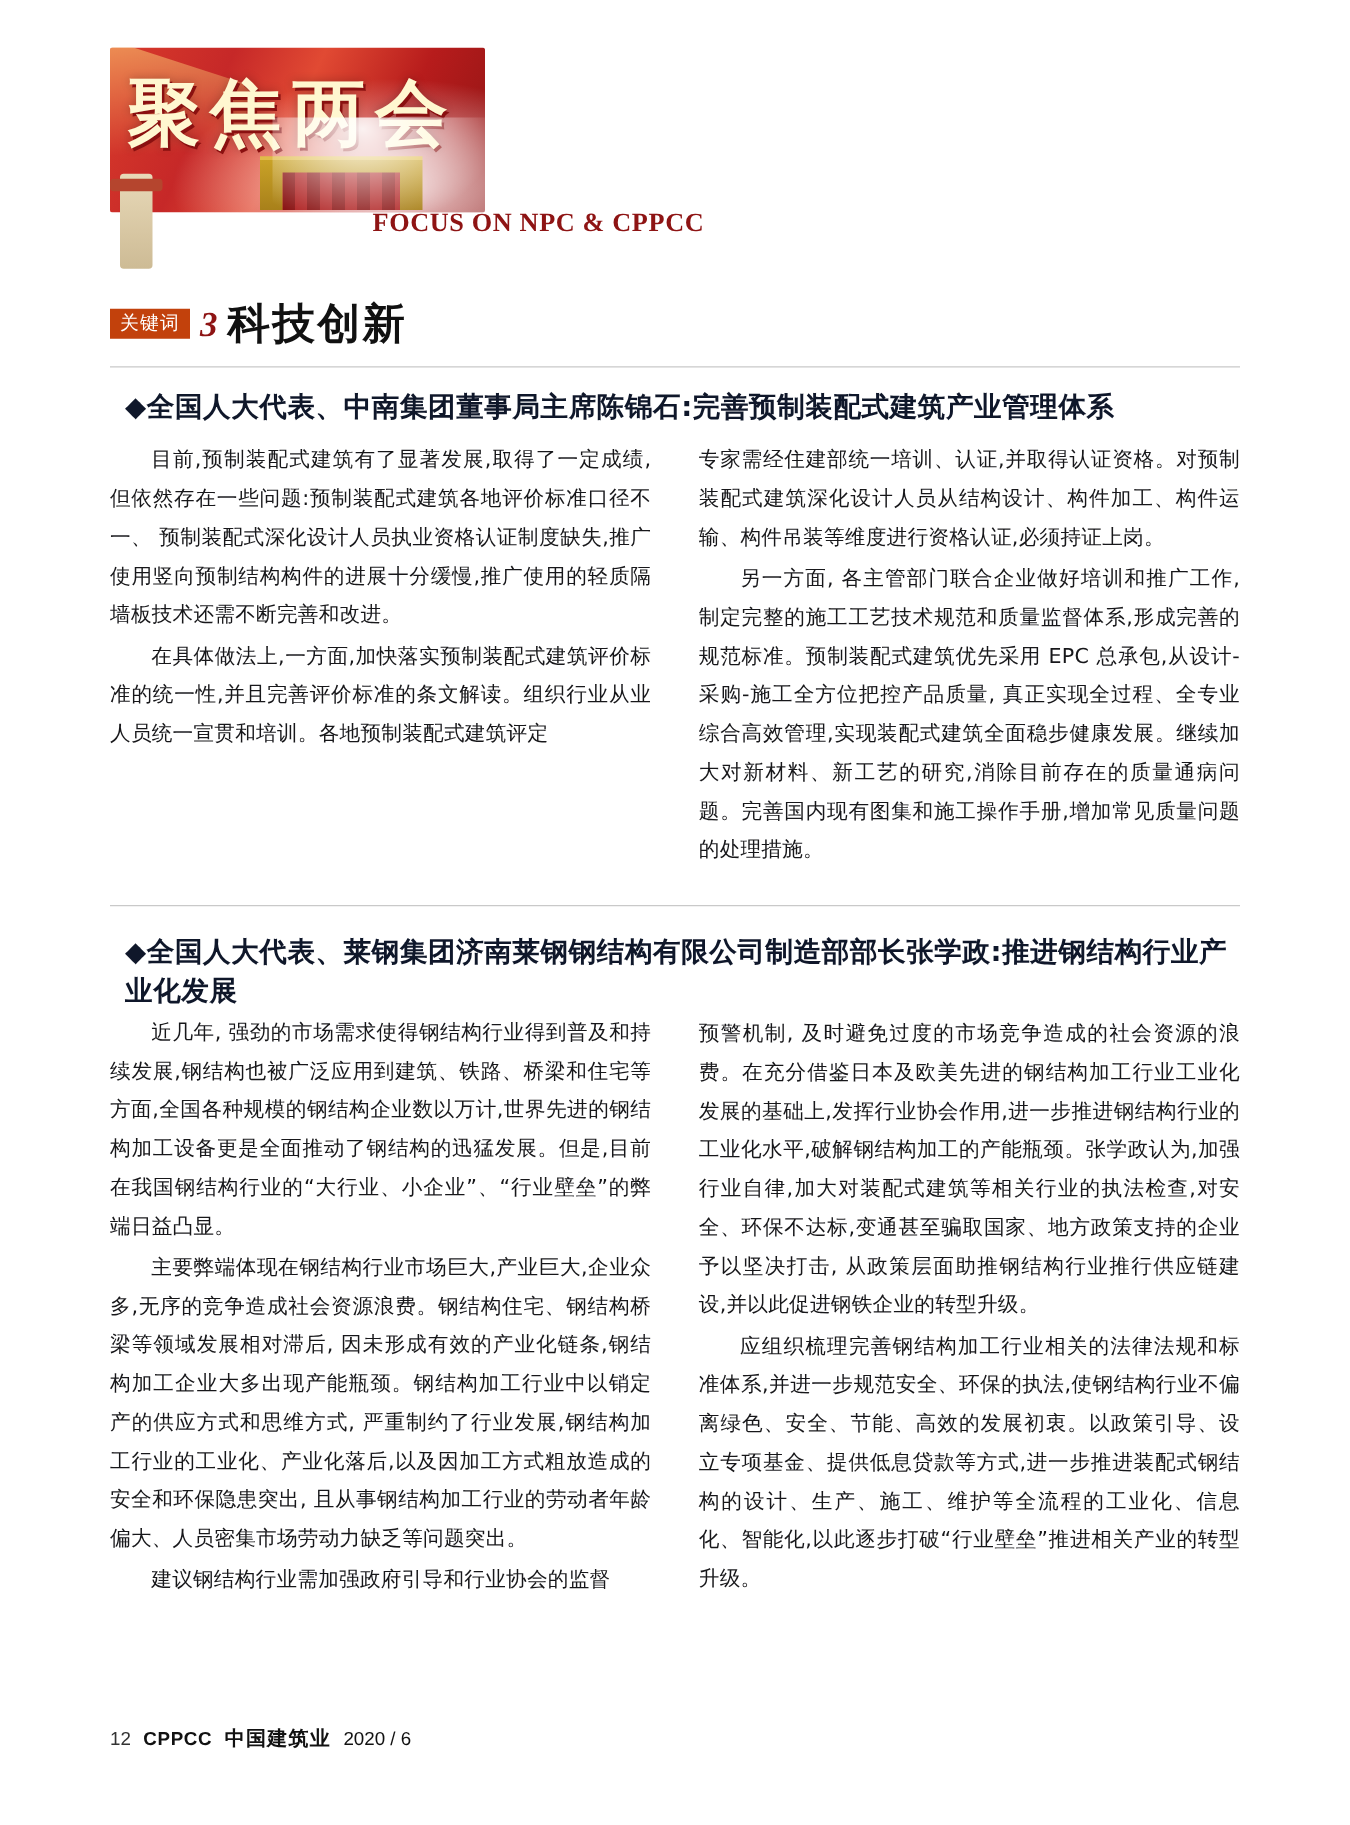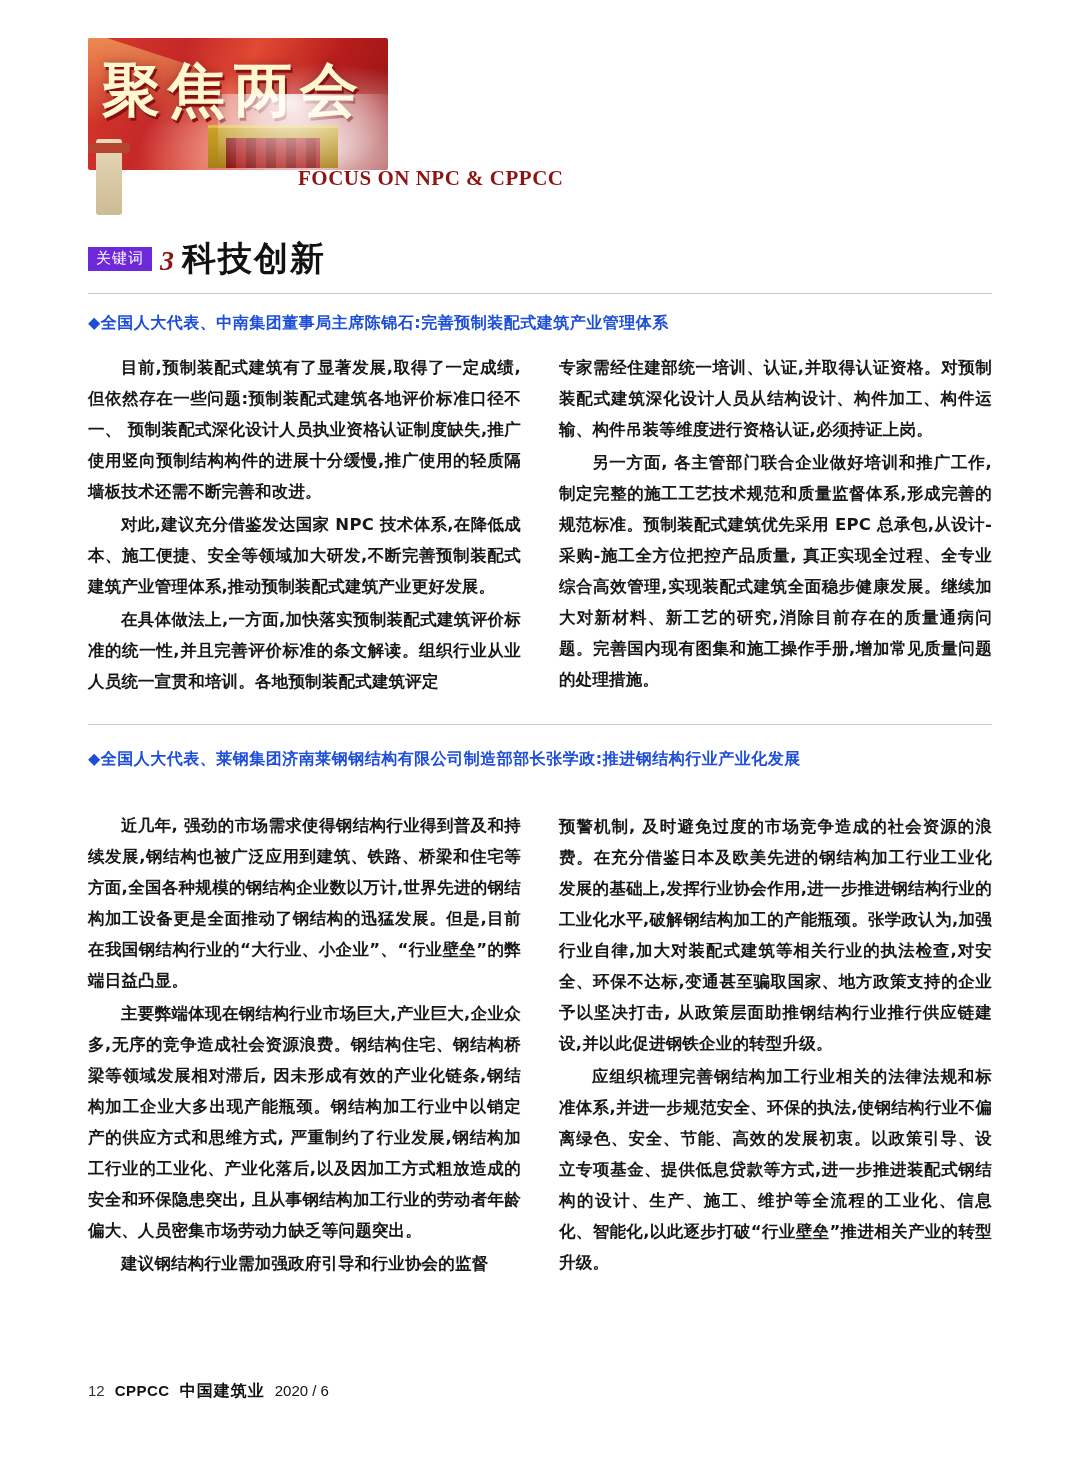--- a/index.html
+++ b/index.html
@@ -121,23 +121,23 @@
   
   .keyword-row {
     position: absolute;
     left: 88px;
     top: 240px;
     height: 38px;
     display: flex;
     align-items: center;
   }
   .keyword-tag {
-    background: #6d28d9;
+    background: #c2410c;
     color: #ffffff;
-    font-family: Liberation Serif, serif;
+    font-family: Liberation Sans, sans-serif;
     font-size: 15px;
     letter-spacing: 1px;
     padding: 4px 8px 5px;
     line-height: 1;
   }
   .keyword-num {
     font-family: "Liberation Serif", serif;
     font-style: italic;
     font-weight: bold;
     font-size: 28px;
@@ -162,38 +162,37 @@
     width: 904px;
     height: 1px;
     background: #c9c9c9;
   }
   .rule.r1 { top: 293px; }
   .rule.r2 { top: 724px; }
 
   
   .section-head {
     position: absolute;
-    left: 88px;
+    left: 100px;
     width: 904px;
     font-family: "DejaVu Sans", sans-serif;
     font-weight: bold;
-    font-size: 16px;
-    color: #1d4ed8;
+    font-size: 22px;
+    color: #0f172a;
     letter-spacing: 0.5px;
     line-height: 1.4;
   }
   .section-head.s1 { top: 312px; }
   .section-head.s2 { top: 748px; }
 
   
   .cols {
     position: absolute;
     display: flex;
     gap: 38px;
-    font-weight: bold;
   }
   .cols.a1 { left: 88px; top: 352px; width: 904px; }
   .cols.a2 { left: 88px; top: 810px; width: 904px; align-items: center; }
   .col {
     width: 433px;
   }
   .col p {
     margin: 0 0 2px 0;
     font-family: "DejaVu Sans", "Liberation Sans", sans-serif;
     font-size: 16.5px;
@@ -259,21 +258,20 @@
   <span class="keyword-title">科技创新</span>
 </div>
 
 <div class="rule r1"></div>
 
 <div class="section-head s1">◆全国人大代表、中南集团董事局主席陈锦石:完善预制装配式建筑产业管理体系</div>
 
 <div class="cols a1">
   <div class="col">
     <p class="indent">目前,预制装配式建筑有了显著发展,取得了一定成绩,但依然存在一些问题:预制装配式建筑各地评价标准口径不一、 预制装配式深化设计人员执业资格认证制度缺失,推广使用竖向预制结构构件的进展十分缓慢,推广使用的轻质隔墙板技术还需不断完善和改进。</p>
-    <p class="indent">对此,建议充分借鉴发达国家 NPC 技术体系,在降低成本、施工便捷、安全等领域加大研发,不断完善预制装配式建筑产业管理体系,推动预制装配式建筑产业更好发展。</p>
     <p class="indent">在具体做法上,一方面,加快落实预制装配式建筑评价标准的统一性,并且完善评价标准的条文解读。组织行业从业人员统一宣贯和培训。各地预制装配式建筑评定</p>
   </div>
   <div class="col">
     <p>专家需经住建部统一培训、认证,并取得认证资格。对预制装配式建筑深化设计人员从结构设计、构件加工、构件运输、构件吊装等维度进行资格认证,必须持证上岗。</p>
     <p class="indent">另一方面, 各主管部门联合企业做好培训和推广工作,制定完整的施工工艺技术规范和质量监督体系,形成完善的规范标准。预制装配式建筑优先采用 EPC 总承包,从设计-采购-施工全方位把控产品质量, 真正实现全过程、全专业综合高效管理,实现装配式建筑全面稳步健康发展。继续加大对新材料、新工艺的研究,消除目前存在的质量通病问题。完善国内现有图集和施工操作手册,增加常见质量问题的处理措施。</p>
   </div>
 </div>
 
 <div class="rule r2"></div>
 

